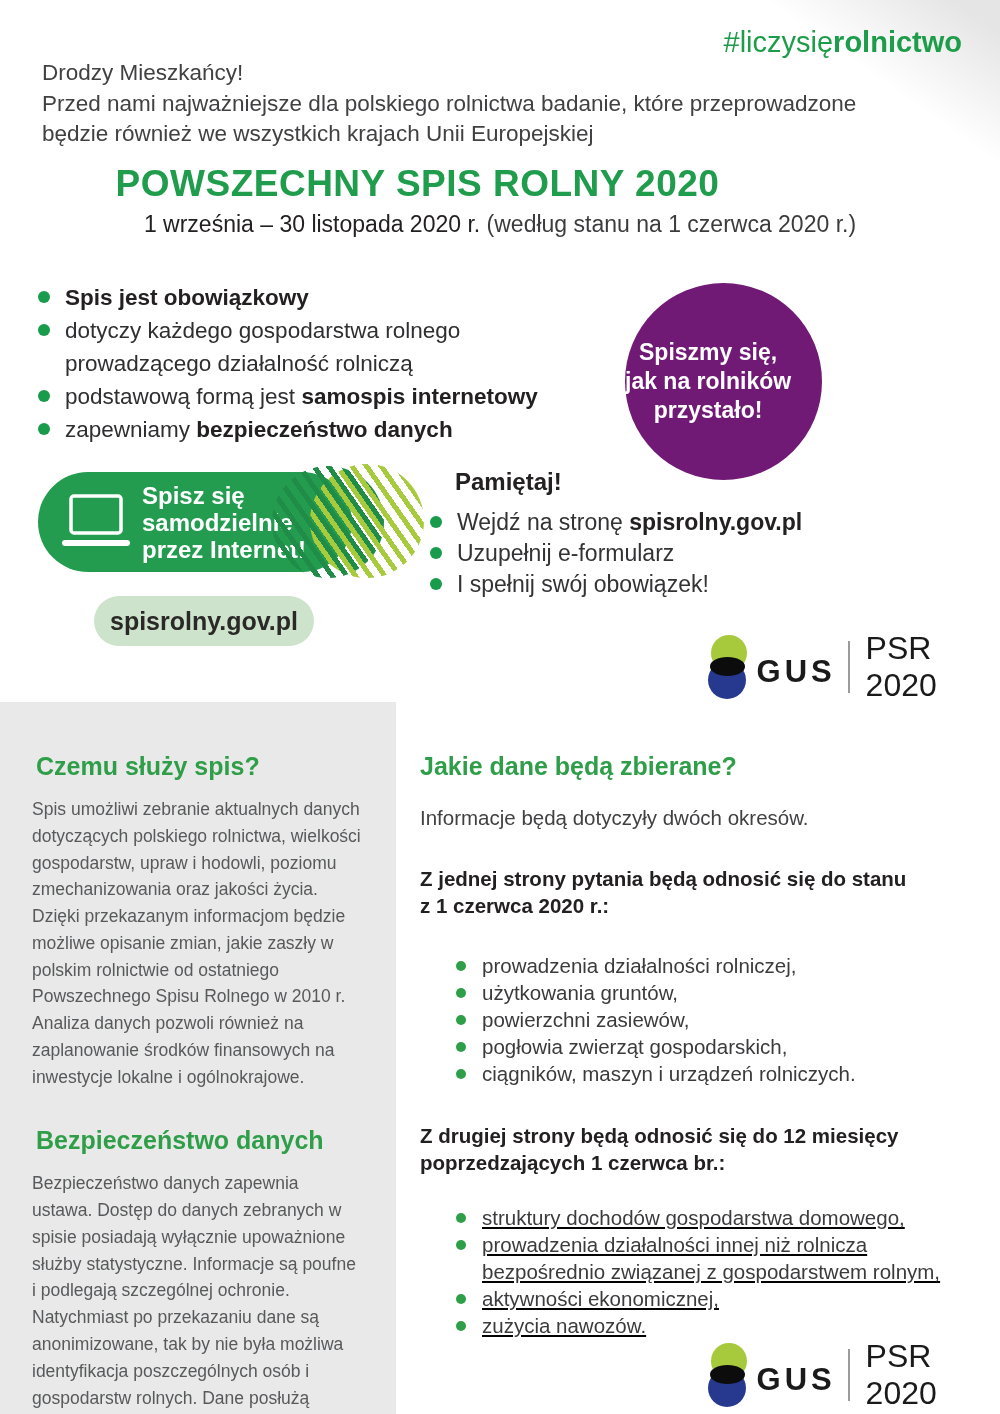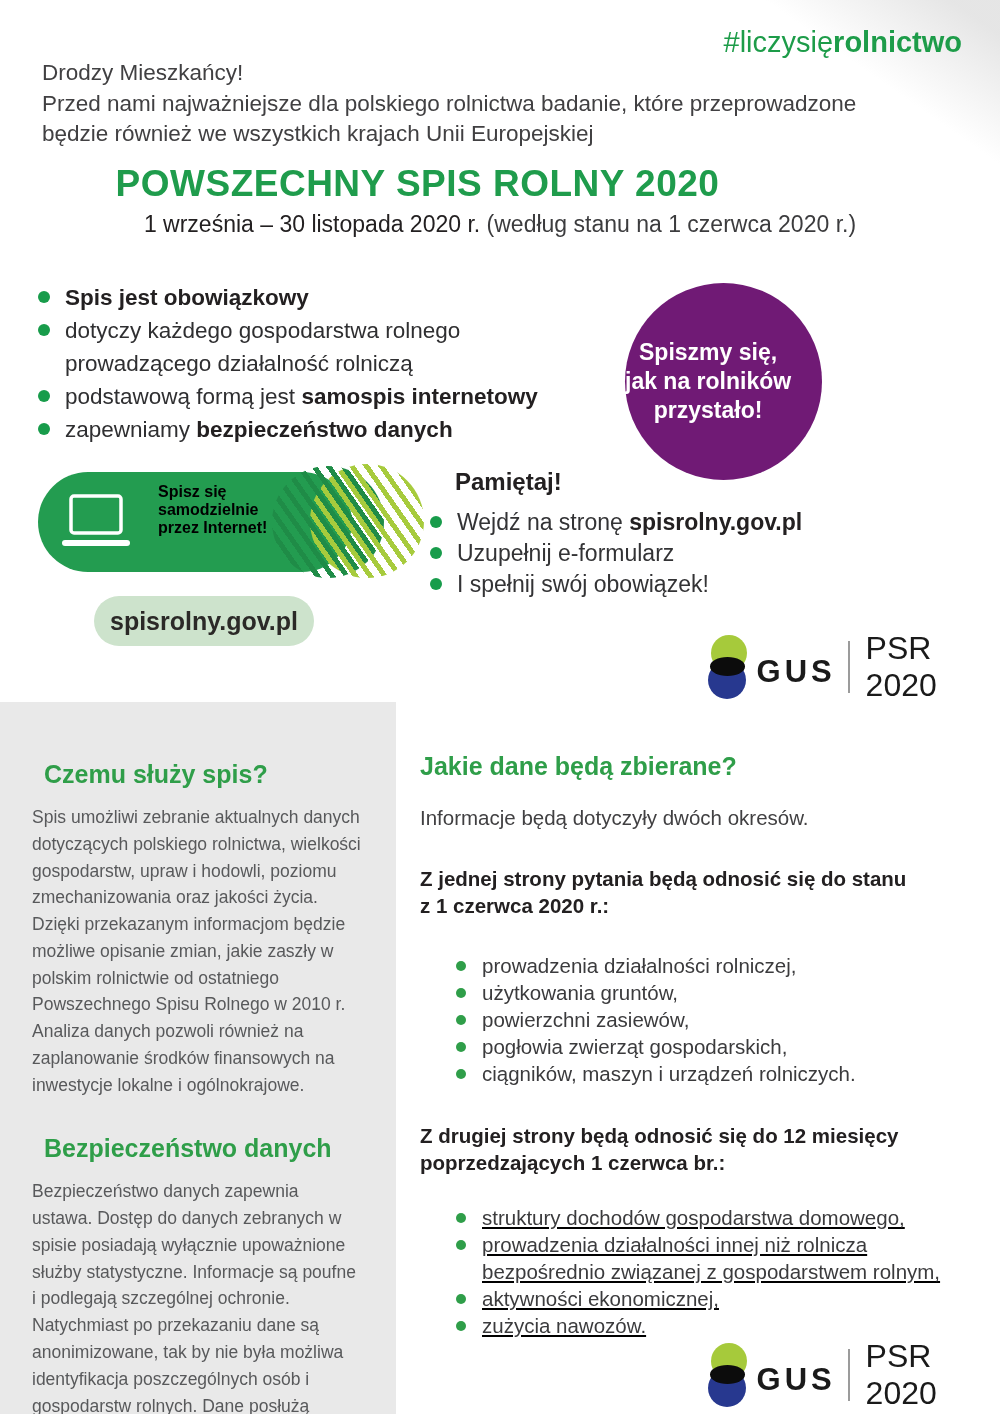--- a/index.html
+++ b/index.html
@@ -31,21 +31,21 @@
   .key-points .bold{font-weight:700;color:#232021;}
   .dot{position:absolute;left:0;top:10px;width:12px;height:12px;border-radius:50%;background:#189c4b;display:inline-block;}
 
   .circle-badge{position:absolute;left:625px;top:283px;width:197px;height:197px;border-radius:50%;
     background:#701a75;display:flex;align-items:center;justify-content:flex-start;text-align:center;
     color:#fff;font-weight:700;font-size:23px;line-height:1.25;z-index:6;}
 
   .banner-pill{position:absolute;left:38px;top:472px;width:314px;height:100px;background:#239c50;
     border-radius:50px;z-index:6;}
   .banner-pill .laptop{position:absolute;left:22px;top:22px;}
-  .banner-text{position:absolute;left:120px;top:11px;color:#000000;font-weight:700;font-size:16px;line-height:1.12;}
+  .banner-text{position:absolute;left:104px;top:11px;color:#ffffff;font-weight:700;font-size:24px;line-height:1.12;}
   .stripe-circle{position:absolute;border-radius:50%;z-index:7;}
   .stripe-dark{left:272px;top:466px;width:112px;height:112px;
     background:repeating-linear-gradient(55deg,#1f8c47 0 5px,rgba(0,0,0,0) 5px 12px);}
   .stripe-lime{left:310px;top:464px;width:114px;height:114px;
     background:repeating-linear-gradient(55deg,#a7cb3d 0 5px,rgba(0,0,0,0) 5px 12px);}
 
   .reminder-title{position:absolute;left:455px;top:468px;font-size:24px;font-weight:700;color:#232021;z-index:6;}
   .reminder-list{position:absolute;left:430px;top:507px;list-style:none;margin:0;padding:0;z-index:6;}
   .reminder-list li{position:relative;padding-left:27px;font-size:23px;line-height:31px;color:#333335;}
   .reminder-list .dot{top:9px;}
@@ -64,21 +64,21 @@
   .gus-lime{left:5px;top:0;width:36px;height:36px;background:#a6ca3b;}
   .gus-navy{left:2px;top:26px;width:38px;height:38px;background:#27388f;}
   .gus-lens{left:4px;top:22px;width:35px;height:19px;background:#0c0c0c;border-radius:50%;}
   .gus-text{font-size:31px;font-weight:700;letter-spacing:4px;color:#1a1a1a;margin-top:9px;}
   .gus-divider{width:2px;height:52px;background:#9b9b9b;margin:0 16px 0 12px;}
   .gus-psr{font-size:32px;color:#1a1a1a;}
 
   
   .left-panel{position:absolute;left:0;top:702px;width:396px;height:712px;background:#e9e9e9;
     box-sizing:border-box;padding:46px 28px 0 32px;}
-  .left-panel h2{margin:12px;font-size:25px;font-weight:700;color:#2f9e49;}
+  .left-panel h2{margin:4px;font-size:25px;font-weight:700;color:#2f9e49;}
   .left-panel p{margin:15px 7px 0 0;font-size:17.5px;line-height:1.53;color:#58595b;}
   .left-panel .sec2{margin-top:36px;}
 
   .right-col{position:absolute;left:380px;top:702px;width:604px;box-sizing:border-box;
     padding:50px 30px 0 40px;}
   .right-col h2{margin:0;font-size:25px;font-weight:700;color:#2f9e49;}
   .right-col .lead{margin:25px 0 0 0;font-size:20.5px;color:#414042;}
   .right-col .period-intro{margin:35px 0 0 0;font-size:20.5px;font-weight:700;color:#232021;line-height:1.32;}
   .r-list{list-style:none;margin:33px 0 0 0;padding:0;}
   .r-list li{position:relative;padding-left:62px;font-size:20.5px;line-height:27px;color:#3b3b3d;}

